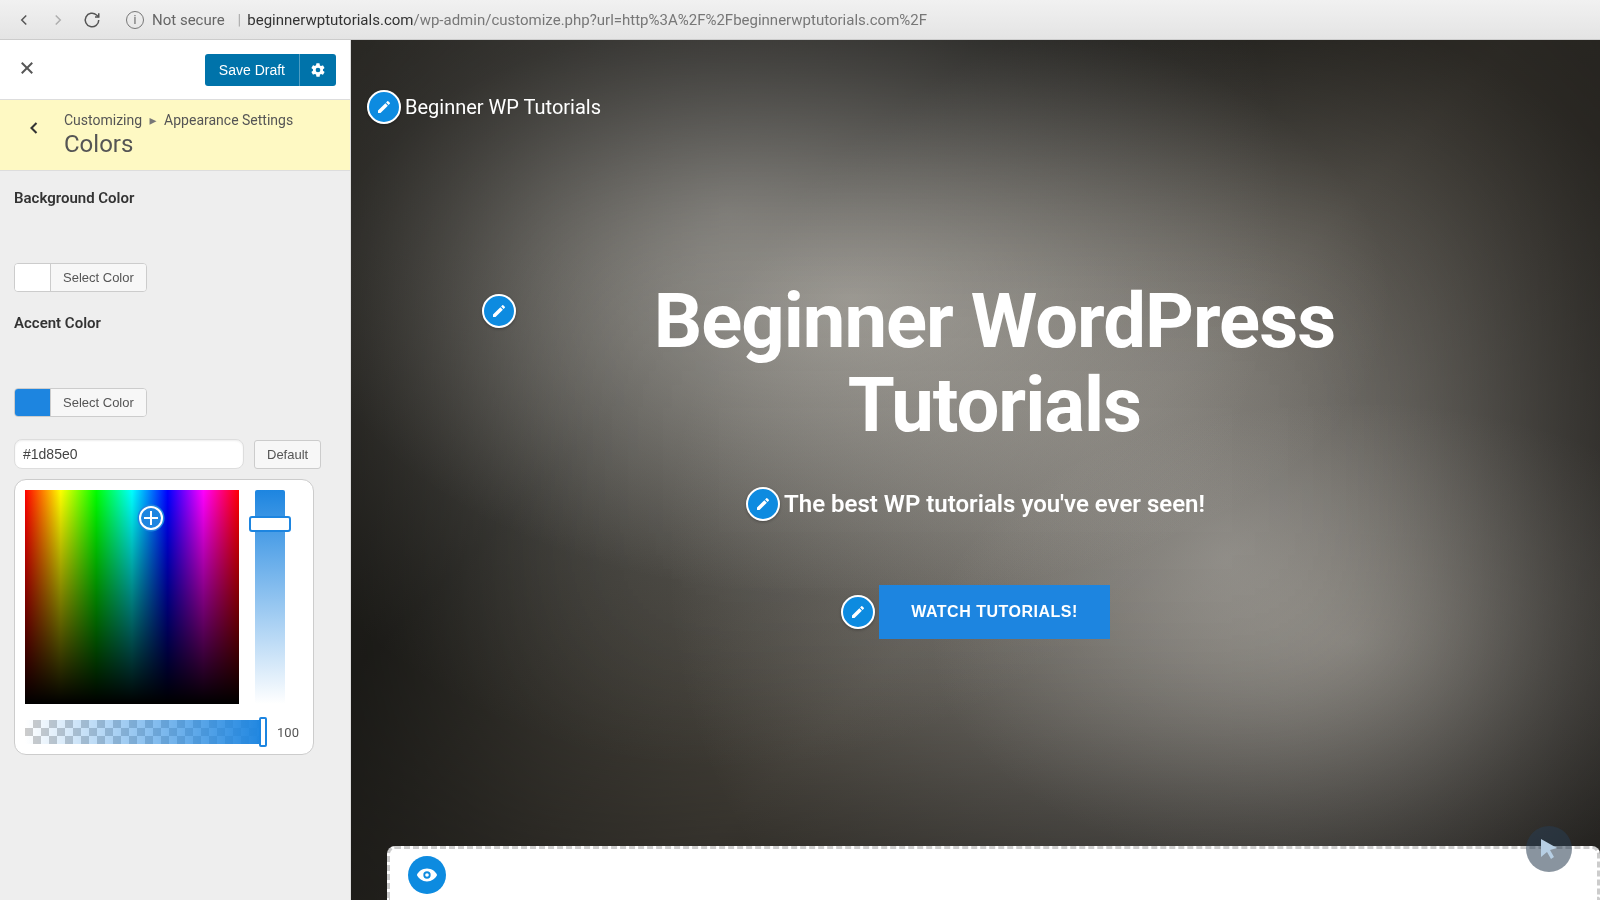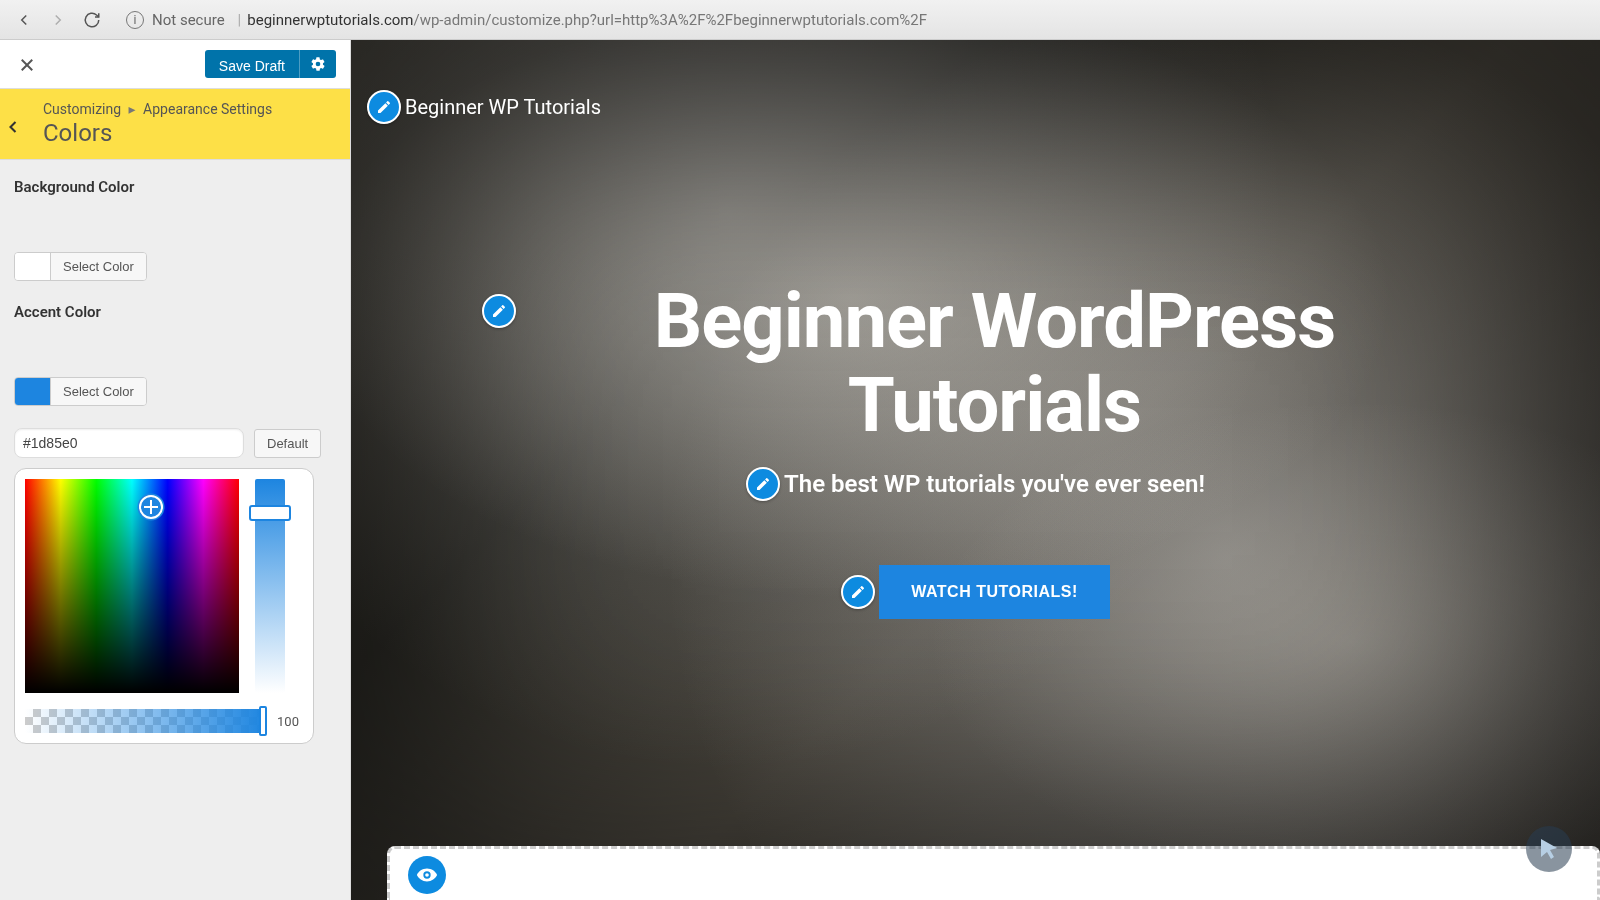--- a/index.html
+++ b/index.html
@@ -14,29 +14,29 @@
     .nsec { color: #666; margin-right: 7px; }
     .sep { color: #aaa; margin: 0 6px; }
     .url-host { color: #333; }
     .url-path { color: #777; }
     
     
     .app { display: flex; height: 860px; }
     .sidebar { width: 351px; background: #eee; border-right: 1px solid #ddd; display: flex; flex-direction: column; }
     
     
-    .sb-header { background: #fff; border-bottom: 1px solid #ddd; display: flex; justify-content: space-between; padding: 10px 14px; height: 49px; }
+    .sb-header { background: #fff; border-bottom: 1px solid #ddd; display: flex; align-items: center; justify-content: space-between; padding: 10px 14px; height: 60px; }
     .close-btn { font-size: 22px; color: #555; cursor: pointer; padding: 4px; }
     .header-actions { display: flex; gap: 0; }
     .save-draft { background: #0073aa; color: #fff; border: none; padding: 8px 14px; font-size: 14px; cursor: pointer; border-radius: 3px 0 0 3px; }
     .gear-btn { background: #0073aa; color: #fff; border: none; border-left: 1px solid rgba(255,255,255,.3); padding: 8px 10px; cursor: pointer; border-radius: 0 3px 3px 0; display:flex; align-items:center; }
     .gear-btn svg { width: 16px; height: 16px; }
     
     
-    .crumb-block { background: #fde047; border-bottom: 1px solid #ddd; padding: 12px 3px; display: flex; align-items: center; }
+    .crumb-block { background: #fef9c3; border-bottom: 1px solid #ddd; padding: 12px 24px; display: flex; align-items: flex-start; }
     .back-btn { width: 40px; display: flex; align-items: center; justify-content: flex-start; cursor: pointer; color: #333; padding-top: 6px; }
     .back-btn svg { width: 20px; height: 20px; }
     .crumb-text {}
     .crumb-line { font-size: 14px; color: #555; }
     .crumb-caret { margin: 0 4px; color: #777; }
     .section-title { font-size: 24px; color: #555; font-weight: 400; margin-top: 2px; }
     
     
     .controls { padding: 18px 14px; }
     .ctrl-label { font-size: 15px; font-weight: 600; color: #333; margin-bottom: 8px; }
@@ -80,21 +80,21 @@
                   filter: blur(0.3px); }
     .haze { position: absolute; inset: 0; background: radial-gradient(900px 500px at 40% 30%, rgba(230,225,215,0.45), transparent 60%),
             radial-gradient(700px 400px at 80% 70%, rgba(210,205,195,0.35), transparent 60%); }
     .vignette { position: absolute; inset: 0; box-shadow: inset 0 0 240px 80px rgba(0,0,0,0.5); }
     
     .preview-content { position: relative; z-index: 2; height: 100%; border-radius: 16px; }
     .site-title-row { position: absolute; top: 50px; left: 16px; display: flex; align-items: center; color: #fff; font-size: 20px; }
     .hero { position: absolute; top: 240px; left: 0; right: 0; display: flex; flex-direction: column; align-items: center; }
     .hero-title-wrap { display: flex; align-items: flex-start; }
     .hero-title { color: #fff; font-size: 76px; font-weight: 700; text-align: center; line-height: 1.1; max-width: 950px; letter-spacing: -1px; }
-    .tagline-wrap { display: flex; align-items: center; margin-top: 20px; }
+    .tagline-wrap { display: flex; align-items: center; margin-top: 40px; }
     .tagline { color: #fff; font-size: 24px; font-weight: 600; }
     .cta-wrap { display: flex; align-items: center; margin-top: 64px; }
     .cta { background: #1d85e0; color: #fff; font-weight: 700; letter-spacing: 0.5px; font-size: 16px; border: none; padding: 18px 32px; cursor: pointer; }
     
     .edit-badge { width: 34px; height: 34px; border-radius: 50%; background: #0d8be0; border: 2px solid #fff; display: inline-flex; align-items: center; justify-content: center; margin-right: 4px; box-shadow: 0 1px 3px rgba(0,0,0,0.3); flex-shrink: 0; }
     .edit-badge svg { width: 16px; height: 16px; }
     
     .visibility-bar { position: absolute; bottom: 0; left: 36px; right: 0; height: 54px; background: #fff; border: 3px dashed #ccc; border-bottom: none; border-radius: 8px 8px 0 0; display: flex; align-items: center; padding: 0 18px; }
     .eye-badge { width: 38px; height: 38px; border-radius: 50%; background: #0d8be0; display: flex; align-items: center; justify-content: center; }
     .eye-badge svg { width: 22px; height: 22px; }

